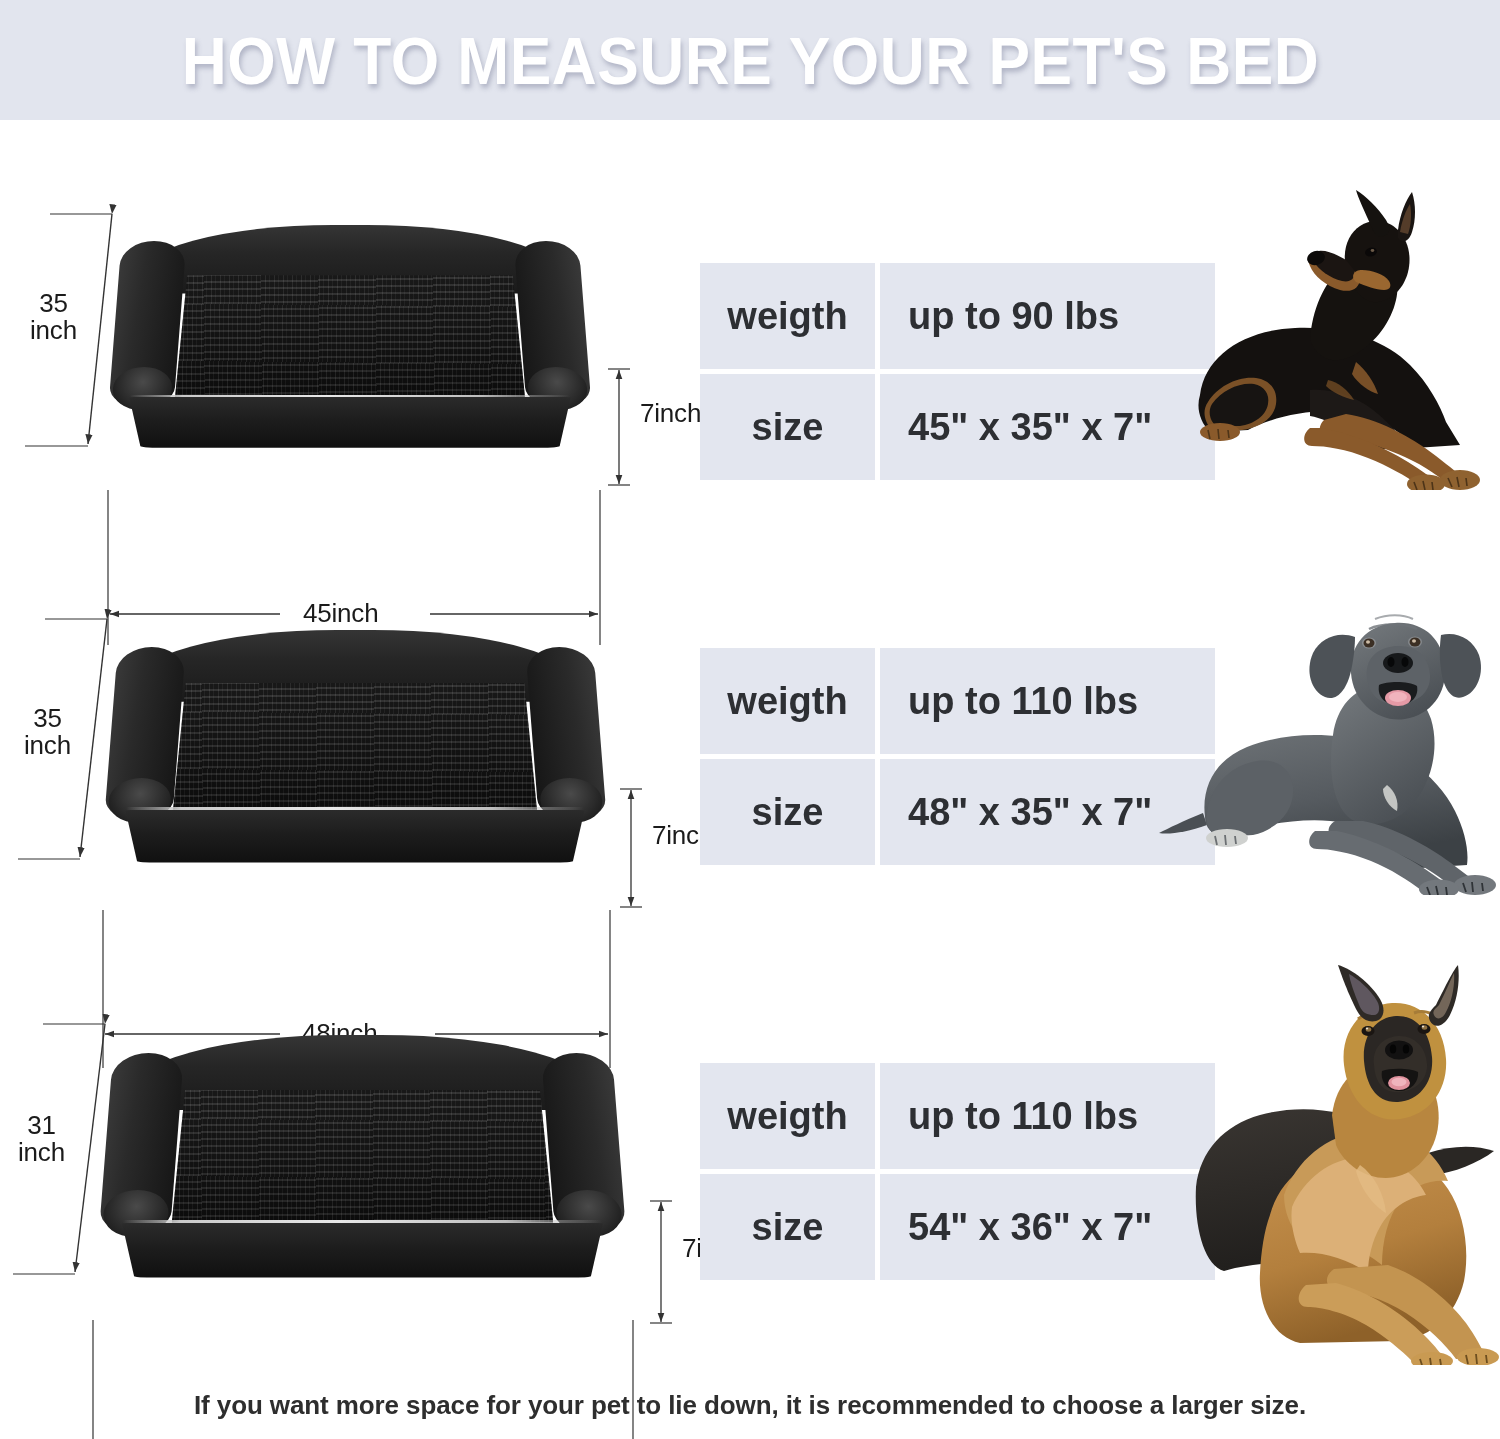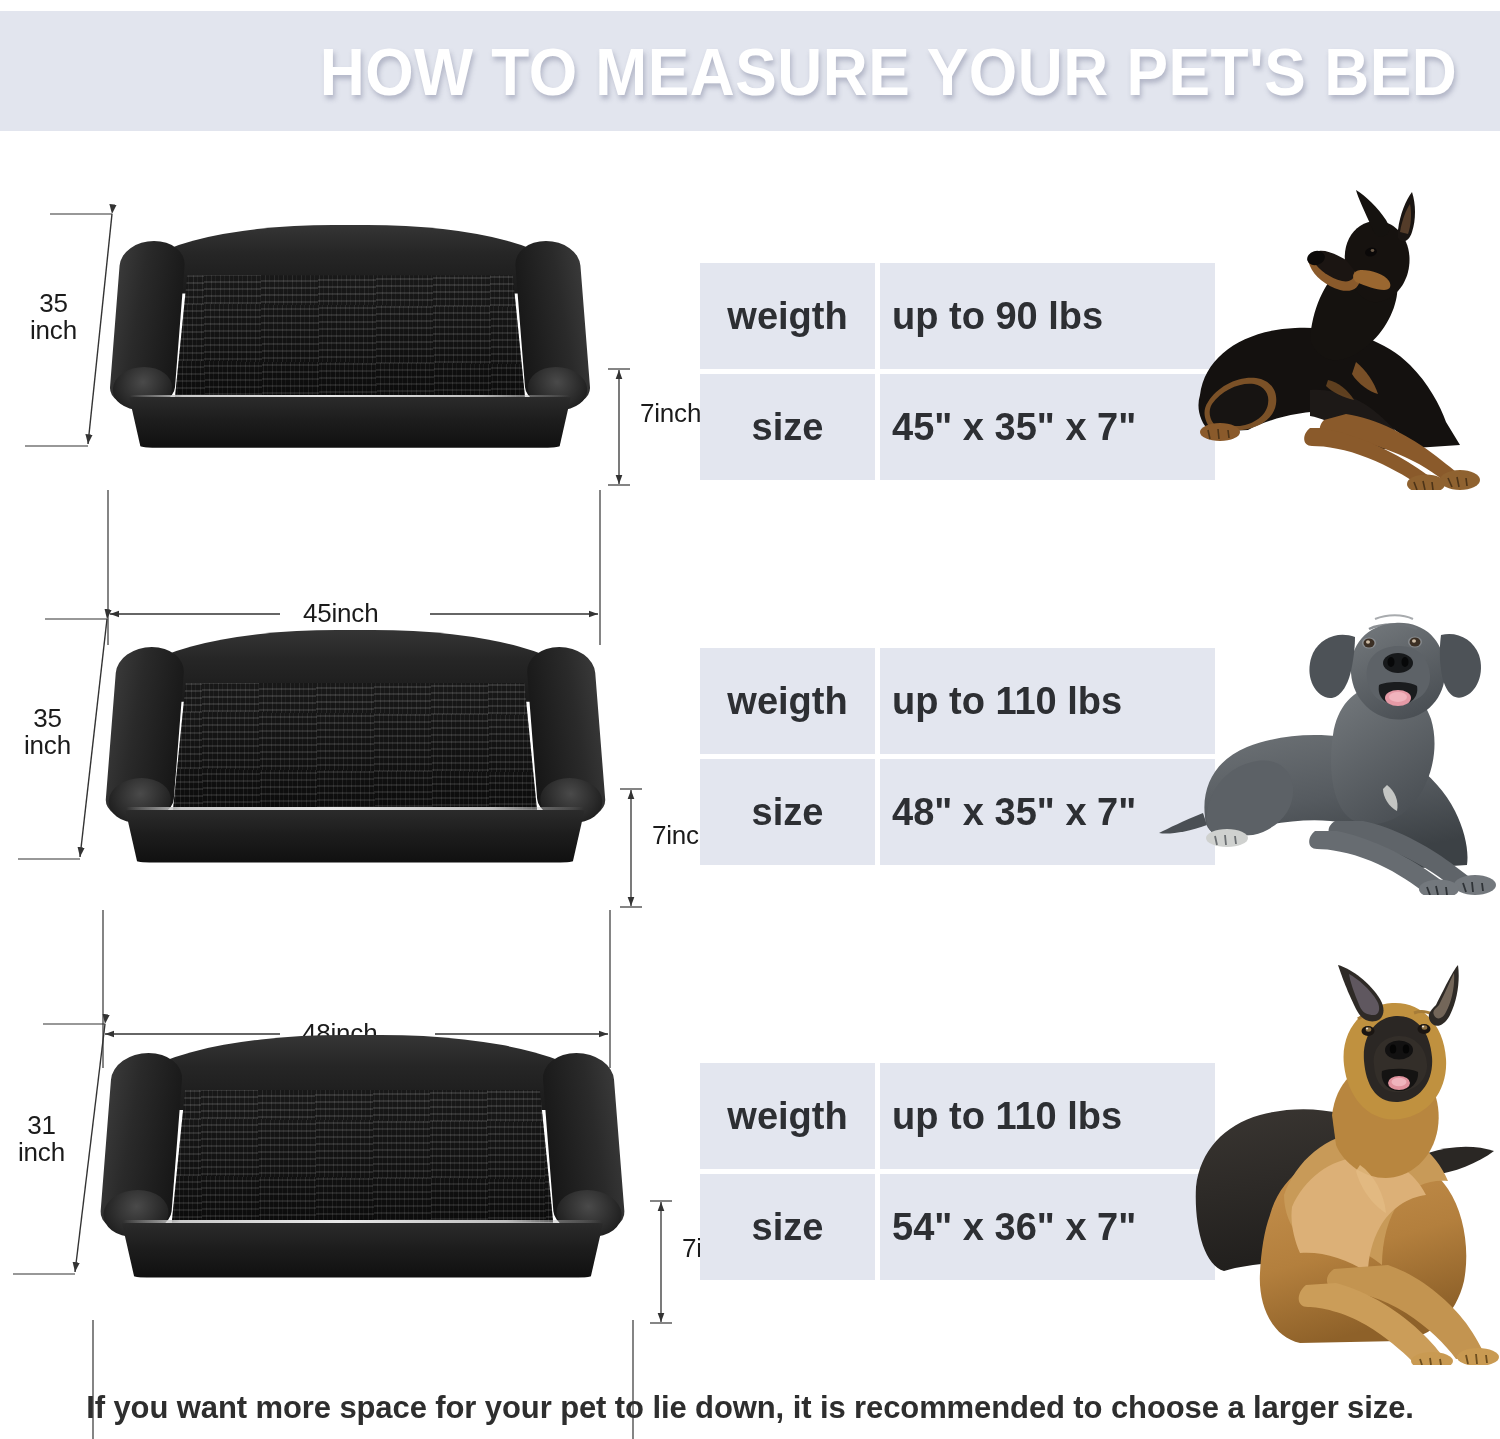--- a/index.html
+++ b/index.html
@@ -10,24 +10,24 @@
     overflow: hidden;
   }
   #page {
     position: relative;
     width: 1500px; height: 1439px;
     background: #ffffff;
   }
 
   
   .header-band {
-    position: absolute; left: 0; top: 11px;
+    position: absolute; left: 0; top: 0;
     width: 1500px; height: 120px;
     background: #e2e5ee;
-    display: flex; align-items: center; justify-content: flex-end;
+    display: flex; align-items: center; justify-content: center;
   }
   .header-title {
     font-family: "Liberation Sans Narrow", "Liberation Sans", sans-serif;
     font-weight: bold;
     font-size: 67px;
     letter-spacing: 0.5px;
     color: #ffffff;
     transform: scaleX(0.93);
     text-shadow: 2px 4px 5px rgba(120,125,150,0.45);
     white-space: nowrap;
@@ -141,21 +141,21 @@
     background: #e3e6ef;
     display: flex; align-items: center;
   }
   .cell-key {
     width: 175px;
     justify-content: center;
   }
   .cell-val {
     width: 335px;
     justify-content: flex-start;
-    padding-left: 12px;
+    padding-left: 28px;
   }
   .spec-cell span {
     font-family: "Liberation Sans", sans-serif;
     font-weight: bold;
     font-size: 38px;
     color: #2d2f33;
     white-space: nowrap;
   }
 
   
@@ -163,21 +163,21 @@
   .dog svg { display: block; }
 
   
   .footer-note {
     position: absolute;
     left: 0; top: 1390px;
     width: 1500px;
     text-align: center;
     font-family: "Liberation Sans Narrow", "Liberation Sans", sans-serif;
     font-weight: bold;
-    font-size: 31px;
+    font-size: 26px;
     color: #2e2e2e;
     letter-spacing: -0.1px;
   }
 </style>
 </head>
 <body>
 
 <div id="page">
 
   <div class="header-band">

